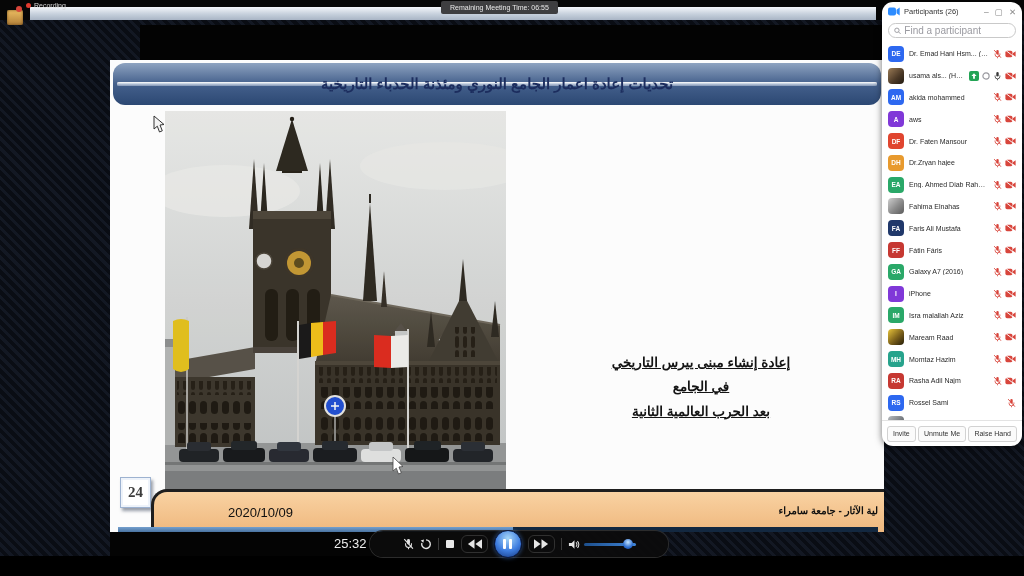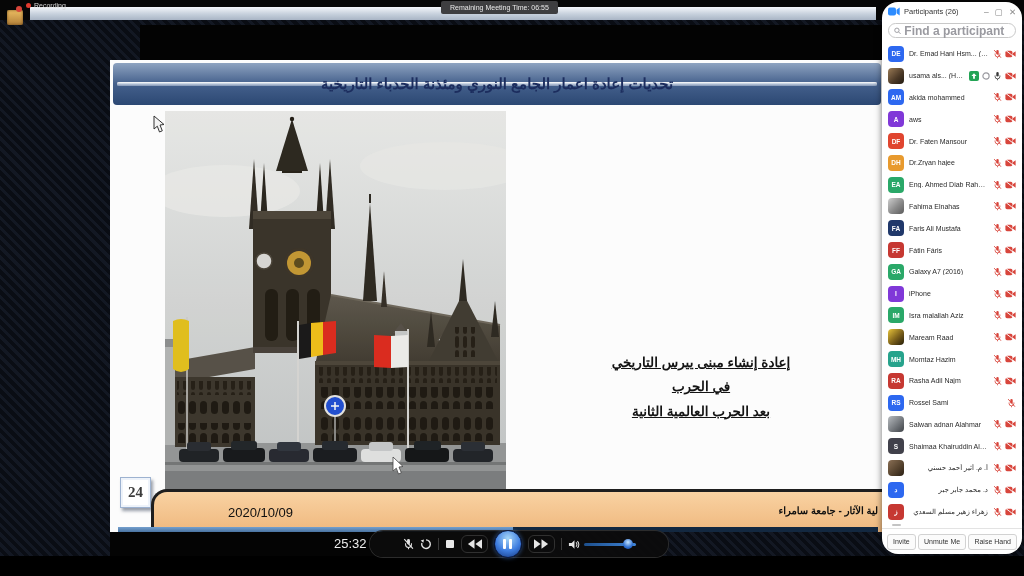--- a/index.html
+++ b/index.html
@@ -21,21 +21,21 @@
                      border-radius:50%; background:#d6453a; }
 
   
   .share { position:absolute; left:0; top:20px; width:1024px; height:536px;
            background:repeating-linear-gradient(45deg,#131823 0 3px,#0a0d14 3px 7px); }
   .black-top { position:absolute; left:140px; top:5px; width:744px; height:35px; background:#030303; }
   .black-bottom { position:absolute; left:110px; top:503px; width:428px; height:33px; background:#040404; }
 
   
   .slide { position:absolute; left:110px; top:40px; width:774px; height:472px; background:#fcfcfc; overflow:hidden; }
-  .title-strip { position:absolute; left:3px; top:3px; width:768px; height:42px; border-radius:4px; padding:19px 4px;
+  .title-strip { position:absolute; left:3px; top:3px; width:768px; height:42px; border-radius:12px; padding:19px 4px;
                  background:linear-gradient(180deg,#8ea3c0,#44608c 50%,#2c4873); }
   .title-banner { width:100%; height:100%; border-radius:10px;
                   background:linear-gradient(180deg,#fbfdff,#dde8f5 45%,#b4c7e1);
                   box-shadow:inset 0 -2px 3px rgba(40,60,100,.35), inset 0 1px 1px #fff;
                   display:flex; align-items:center; justify-content:center;
                   font-size:15px; font-weight:bold; color:#1c2d5e; direction:rtl; }
   .photo { position:absolute; left:55px; top:51px; width:341px; height:379px; }
   .slide-text { position:absolute; left:448px; top:291px; width:286px; text-align:center; direction:rtl;
                 font-size:13.5px; font-weight:bold; color:#141414; line-height:1.8;text-decoration:underline; }
   .slide-text .en { direction:ltr; font-size:16.5px; color:#000; }
@@ -69,31 +69,31 @@
   .vol { display:flex; align-items:center; gap:4px; }
   .vtrack { position:relative; width:52px; height:3px; border-radius:2px;
             background:linear-gradient(90deg,#1d4f8c,#3f84d6); }
   .vhandle { position:absolute; right:3px; top:-3.5px; width:10px; height:10px; border-radius:50%;
              background:radial-gradient(circle at 50% 32%,#c3e4ff,#2f6fd0 60%,#174a9e); }
 
   
   .cursor { position:absolute; z-index:6; }
 
   
-  .panel { position:absolute; left:882px; top:2px; width:140px; height:552px; background:#fff;
-           border-radius:16px; box-shadow:0 1px 7px rgba(0,0,0,.55); display:flex; flex-direction:column;
+  .panel { position:absolute; left:882px; top:2px; width:140px; height:444px; background:#fff;
+           border-radius:11px; box-shadow:0 1px 7px rgba(0,0,0,.55); display:flex; flex-direction:column;
            z-index:8; }
   .phead { height:19px; display:flex; align-items:center; gap:4px; padding:0 6px; }
   .ptitle { flex:1; font-size:7.5px; color:#333; white-space:nowrap; overflow:hidden; }
   .pctrl { display:flex; gap:6px; font-size:8.5px; color:#8a8a8a; }
   .pctrl span { cursor:default; }
   .psearch { margin:2px 6px 3px; height:15px; border:1px solid #c9c9c9; border-radius:8px;
              display:flex; align-items:center; gap:3px; padding:0 5px; }
-  .psearch input { border:none; outline:none; width:100%; font-size:12px; color:#555;
-                   font-family:"Liberation Sans",sans-serif; background:transparent;font-weight:bold; }
+  .psearch input { border:none; outline:none; width:100%; font-size:10px; color:#555;
+                   font-family:"Liberation Sans",sans-serif; background:transparent; }
   .psearch input::placeholder { color:#9a9aa0; }
   .plist { flex:1; overflow:hidden; padding-top:2px; }
   .prow { height:21.8px; display:flex; align-items:center; gap:5px; padding:0 6px; }
   .avatar { width:16px; height:16px; border-radius:4px; flex:none; display:flex; align-items:center;
             justify-content:center; font-size:6.5px; font-weight:bold; color:#fff; }
   .pname { flex:1; font-size:7px; color:#2a2a2a; white-space:nowrap; overflow:hidden;
            text-overflow:ellipsis; }
   .picons { display:flex; align-items:center; gap:3px; flex:none; }
   .pic { display:flex; }
   .scrollhint { width:9px; height:2px; background:#c4c4c4; margin:1px 0 0 10px; border-radius:1px; }
@@ -226,21 +226,21 @@
         <rect x="288" y="338" width="40" height="13" rx="4" fill="#1e222a"></rect>
           <rect x="296" y="331" width="24" height="9" rx="3" fill="#282d36"></rect>
         <rect y="351" width="341" height="3" fill="#5f6266" opacity=".6"></rect>
         <rect width="341" height="379" fill="#7a6030" opacity=".05"></rect>
 
         <path d="M228 346 L228 360 L231.3 357.2 L233.5 363 L236.3 361.8 L234 356 L238 355.5 Z" fill="#fff" stroke="#444" stroke-width=".8"></path>
       </svg>
 
       <div class="slide-text">
         <div>إعادة إنشاء مبنى ييرس التاريخي</div>
-        <div>في الحرب</div>
+        <div>في الجامع</div>
         <div>بعد الحرب العالمية الثانية</div>
       </div>
 
       <div class="pagenum">24</div>
 
       <div class="footer">
         <span class="date">2020/10/09</span>
         <span class="inst">لية الآثار - جامعة سامراء</span>
       </div>
     </div>

